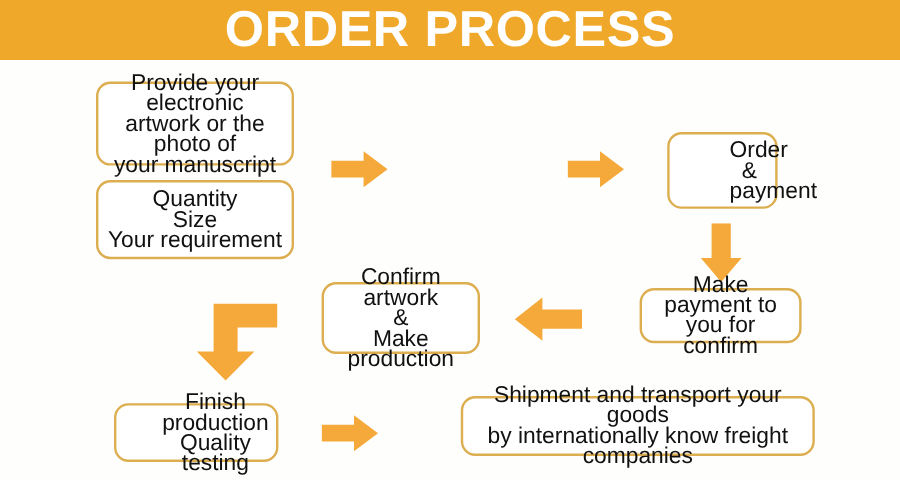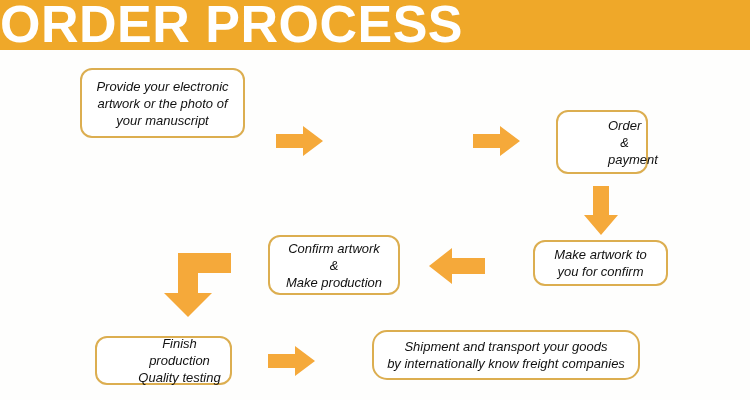--- a/index.html
+++ b/index.html
@@ -30,44 +30,43 @@
     height: 50px;
     background: #efa829;
   }
   .banner-title {
     position: absolute;
     left: 0;
     top: 0;
     width: 750px;
     height: 50px;
     line-height: 48px;
-    text-align: left;
+    text-align: center;
     color: #ffffff;
     font-family: "Liberation Sans", sans-serif;
     font-weight: bold;
-    font-size: 52px;
+    font-size: 42px;
     letter-spacing: 0.5px;
     white-space: nowrap;
   }
   
   .box {
     position: absolute;
     box-sizing: border-box;
     background: #ffffff;
     border: 2px solid #dcae50;
     border-radius: 12px;
     display: flex;
     align-items: center;
     justify-content: center;
     text-align: center;
     color: #111111;
     font-family: "Liberation Sans", sans-serif;
-    font-size: 13px;
+    font-size: 19px;
     line-height: 17px;
-    font-style: italic;
   }
   .box .txt {
     display: block;
     width: 100%;
     padding: 0 5px;
     box-sizing: border-box;
     white-space: pre-line;
   }
   
   .arrow {
@@ -83,20 +82,25 @@
   <div class="banner">
     <div class="banner-title">ORDER PROCESS</div>
   </div>
 
   <div class="box" style="left:80px; top:68px; width:165px; height:70px;">
     <span class="txt">Provide your electronic
 artwork or the photo of
 your manuscript</span>
   </div>
 
+  <div class="box" style="left:80px; top:150px; width:165px; height:66px;">
+    <span class="txt">Quantity
+Size
+Your requirement</span>
+  </div>
 
   <div class="arrow" style="left:276px; top:125px;">
     <svg width="48" height="32" viewBox="0 0 48 32">
       <polygon points="0,9 27,9 27,1 47,16 27,31 27,23 0,23" fill="#f5a93a"></polygon>
     </svg>
   </div>
 
 
   <div class="arrow" style="left:473px; top:125px;">
     <svg width="48" height="32" viewBox="0 0 48 32">
@@ -110,21 +114,21 @@
 payment</span>
   </div>
 
   <div class="arrow" style="left:583px; top:186px;">
     <svg width="36" height="50" viewBox="0 0 36 50">
       <polygon points="10,0 26,0 26,29 35,29 18,49 1,29 10,29" fill="#f5a93a"></polygon>
     </svg>
   </div>
 
   <div class="box" style="left:533px; top:240px; width:135px; height:46px;">
-    <span class="txt">Make artwork to
+    <span class="txt">Make payment to
 you for confirm</span>
   </div>
 
   <div class="arrow" style="left:428px; top:247px;">
     <svg width="58" height="38" viewBox="0 0 58 38">
       <polygon points="57,11 24,11 24,1 1,19 24,37 24,27 57,27" fill="#f5a93a"></polygon>
     </svg>
   </div>
 
   <div class="box" style="left:268px; top:235px; width:132px; height:60px;align-items:center;">
@@ -143,18 +147,18 @@
     <span class="txt">Finish production
 Quality testing</span>
   </div>
 
   <div class="arrow" style="left:268px; top:345px;">
     <svg width="48" height="32" viewBox="0 0 48 32">
       <polygon points="0,9 27,9 27,1 47,16 27,31 27,23 0,23" fill="#f5a93a"></polygon>
     </svg>
   </div>
 
-  <div class="box" style="left:372px; top:330px; width:268px; height:50px;border-radius:15px;">
+  <div class="box" style="left:384px; top:330px; width:295px; height:50px;">
     <span class="txt">Shipment and transport your goods
 by internationally know freight companies</span>
   </div>
 
 </div>
 
 </body></html>

